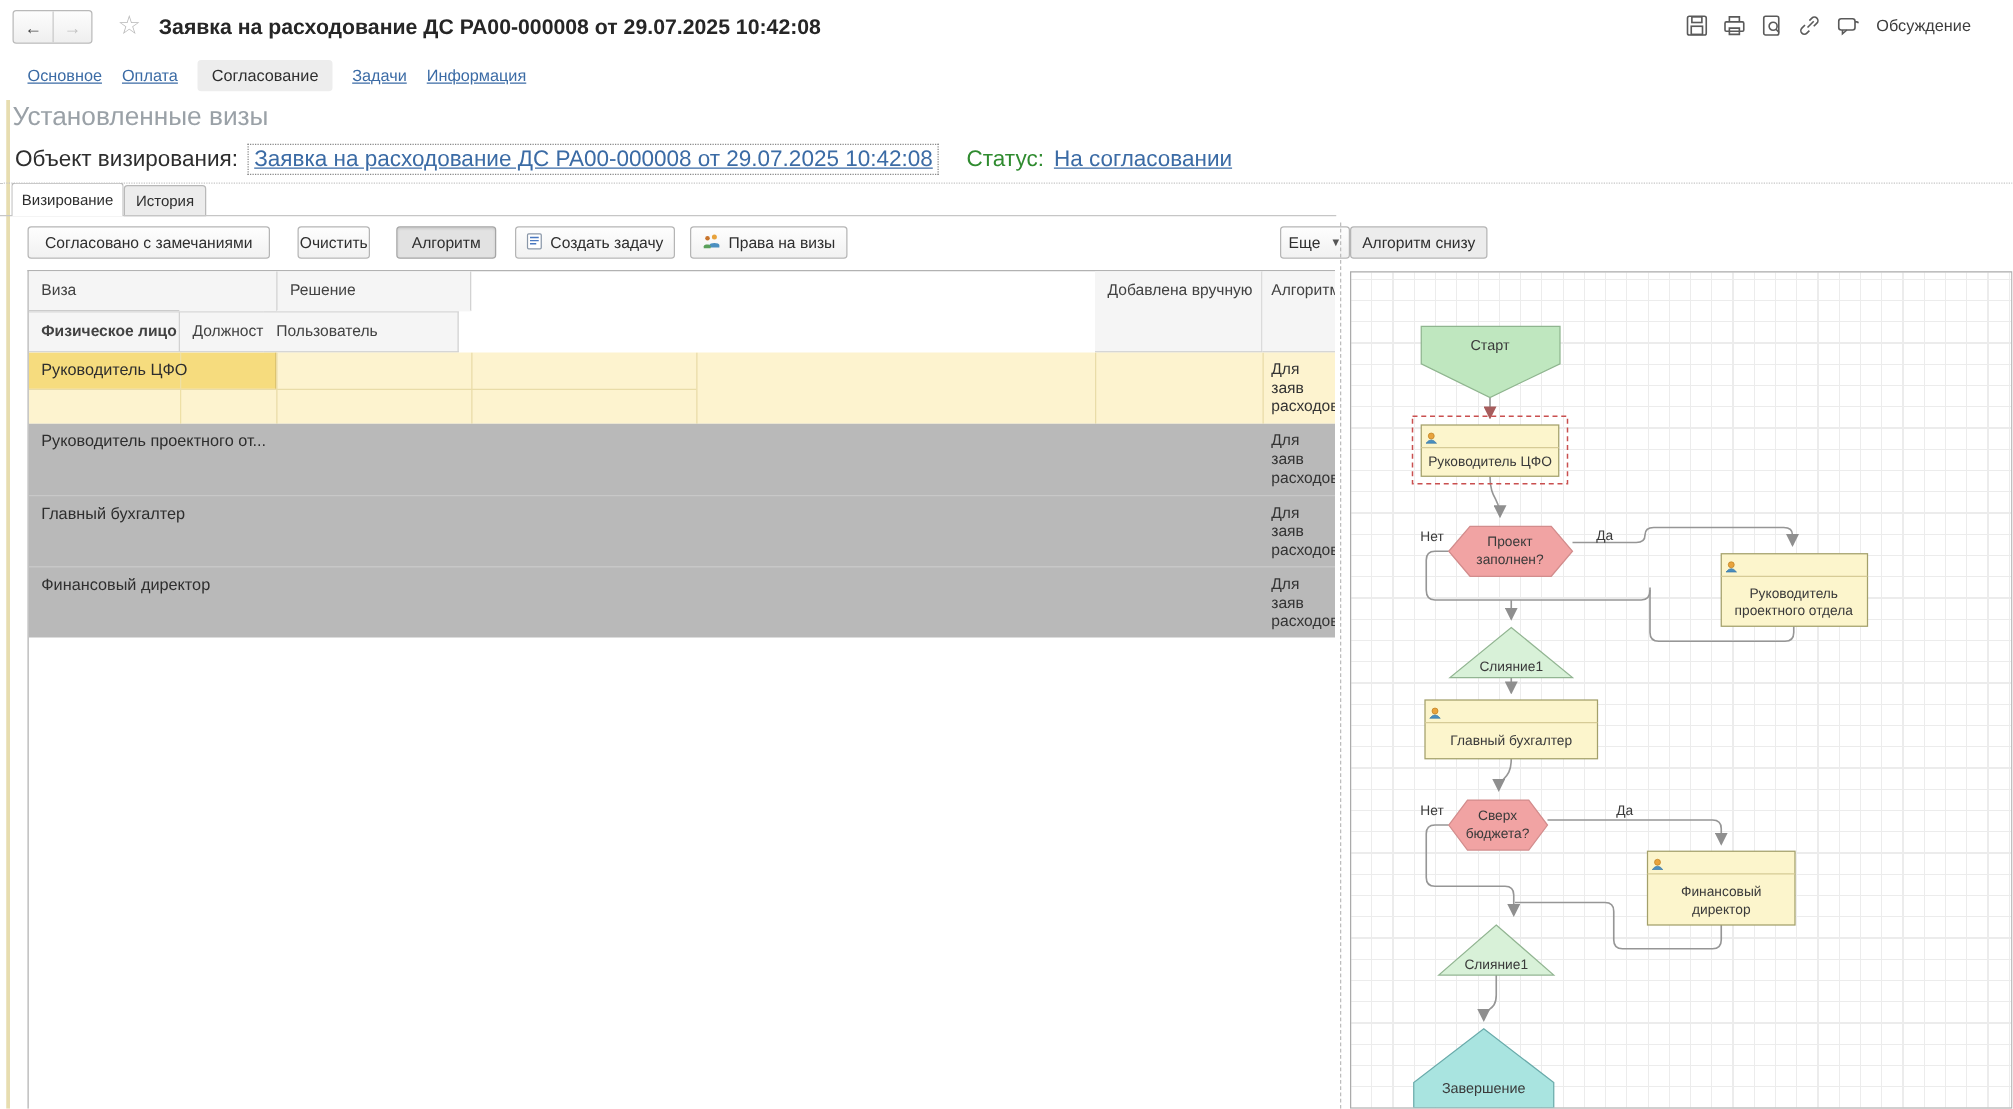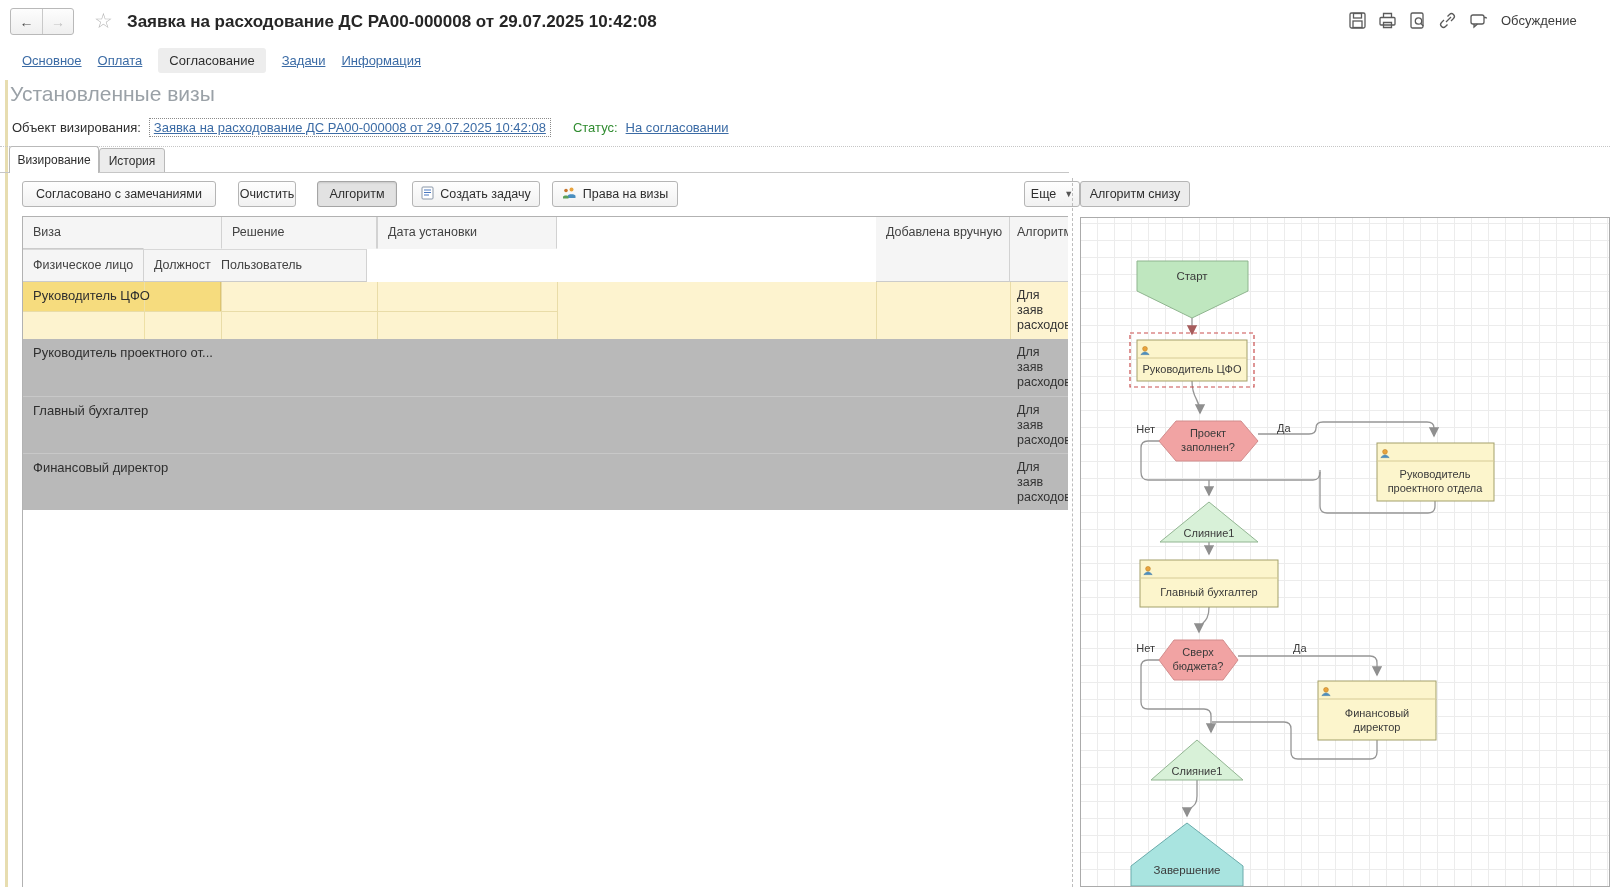--- a/index.html
+++ b/index.html
@@ -18,21 +18,21 @@
   .wtitle{left:127px;top:8px;font-size:17px;font-weight:600;color:#262626;line-height:27px;white-space:nowrap;}
   .titleicons{top:11px;left:1348px;display:flex;align-items:center;gap:11px;}
   .ticon svg{display:block;}
   .disc-label{font-size:13px;color:#3d3d3d;margin-left:2px;white-space:nowrap;}
   
   .navrow{left:22px;top:46px;height:28px;display:flex;align-items:center;gap:16px;font-size:13px;}
   .navlink{color:#3b6ba5;text-decoration:underline;cursor:pointer;}
   .navlink.current{color:#2e2e2e;text-decoration:none;background:#ededed;border-radius:3px;padding:5px 11px;cursor:default;}
   
   .sectiontitle{left:10px;top:82px;font-size:21px;color:#9aa1a7;}
-  .objrow{left:12px;top:117px;height:20px;display:flex;align-items:center;font-size:13px;white-space:nowrap;}
+  .objrow{left:12px;top:117px;height:20px;display:flex;align-items:center;font-size:18px;white-space:nowrap;}
   .objlabel{color:#2e2e2e;margin-right:8px;}
   .objlink-box{border:1px dotted #8a8a8a;padding:1px 4px;}
   .link{color:#3b6ba5;text-decoration:underline;cursor:pointer;}
   .statuslabel{color:#2f8b2f;margin-left:22px;margin-right:8px;}
   .leftaccent{left:5px;top:80px;width:3px;height:807px;background:#e7ddb0;}
   .dottedsep{left:0;top:146px;width:1610px;border-top:1px dotted #c6c6c6;}
   
   .tab{position:absolute;font-size:11.5px;display:flex;align-items:center;justify-content:center;border:1px solid #b9b9b9;border-radius:3px 3px 0 0;box-sizing:border-box;cursor:pointer;}
   .tab.active{left:9px;top:146px;width:90px;height:27px;background:#ffffff;border-bottom:none;z-index:3;font-size:12px;}
   .tab.inactive{left:99px;top:148px;width:66px;height:25px;background:#ececec;z-index:1;font-size:12px;}
@@ -166,25 +166,24 @@
   </button>
 <button class="btn" style="left:1080px;width:110px;background:#ececec;">
     <span>Алгоритм снизу</span>
   </button>
 
 <div class="abs tablewrap">
 
   <div class="th" style="left:0;top:0;width:121px;height:32px;border-right-color:#f5f5f5;">Виза</div>
   <div class="th" style="left:121px;top:0;width:77px;height:32px;border-bottom:none;border-right-color:#f5f5f5;"></div>
   <div class="th" style="left:198px;top:0;width:156px;height:32px;border-left:1px solid #d2d2d2;border-bottom-color:#f5f5f5;">Решение</div>
-  <div class="th" style="left:354px;top:0;width:180px;height:32px;border-left:1px solid #d2d2d2;border-bottom-color:#f5f5f5;">Дата установки</div>
   <div class="th" style="left:853px;top:0;width:134px;height:65px;">Добавлена вручную</div>
   <div class="th" style="left:987px;top:0;width:59px;height:65px;border-right:none;padding-left:7px;">Алгоритм</div>
 
-  <div class="th" style="left:0;top:32px;width:121px;height:33px;border-top:1px solid #d8d8d8;">Физическое лицо</div>
+  <div class="th" style="left:0;top:32px;width:121px;height:33px;border-top:1px solid #d8d8d8;font-weight:bold;">Физическое лицо</div>
   <div class="th" style="left:121px;top:32px;width:77px;height:33px;border-top:1px solid #d8d8d8;">Должность</div>
   <div class="th" style="left:188px;top:32px;width:156px;height:33px;border-top:1px solid #d8d8d8;">Пользователь</div>
 
   <div class="row selected" style="top:65px;">
     <div class="curcell"></div>
     <div class="vline" style="left:121px;background:#eee0a6;"></div>
     <div class="vline" style="left:198px;"></div>
     <div class="vline" style="left:354px;"></div>
     <div class="vline" style="left:534px;"></div>
     <div class="vline" style="left:853px;"></div>

